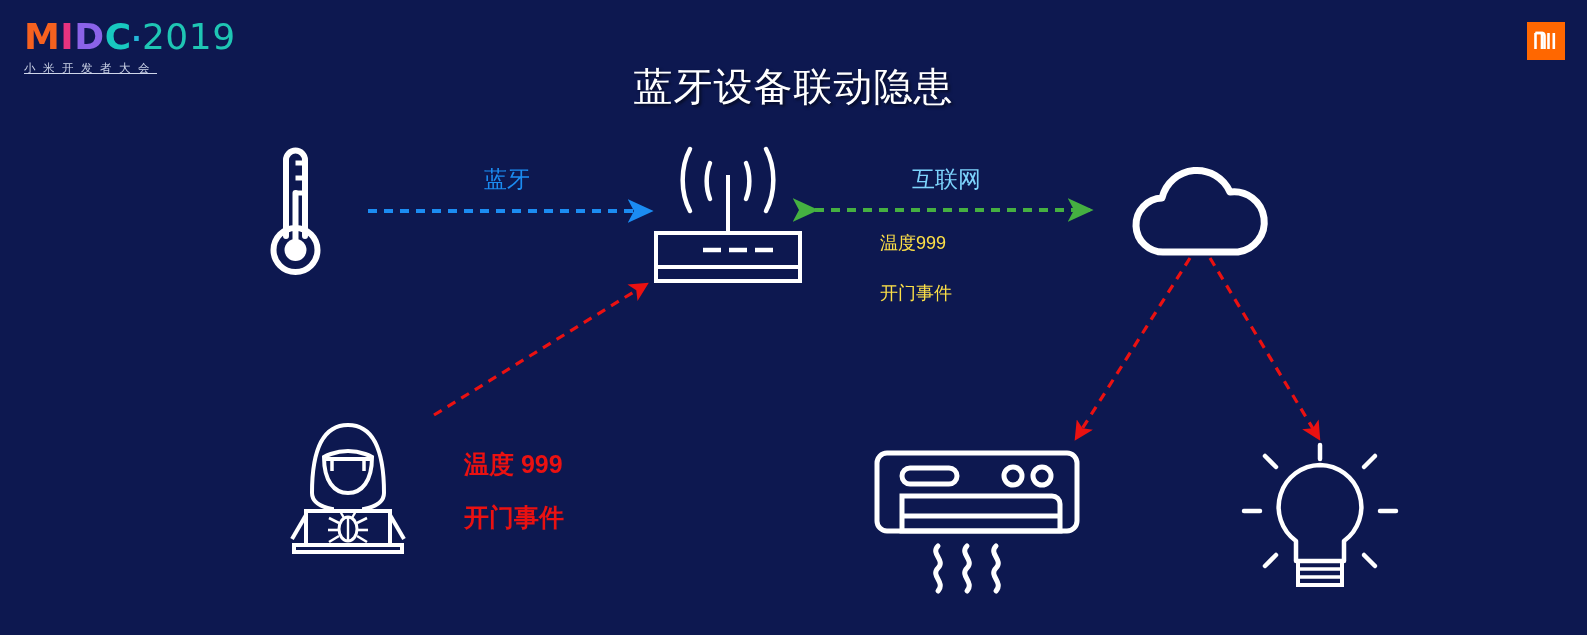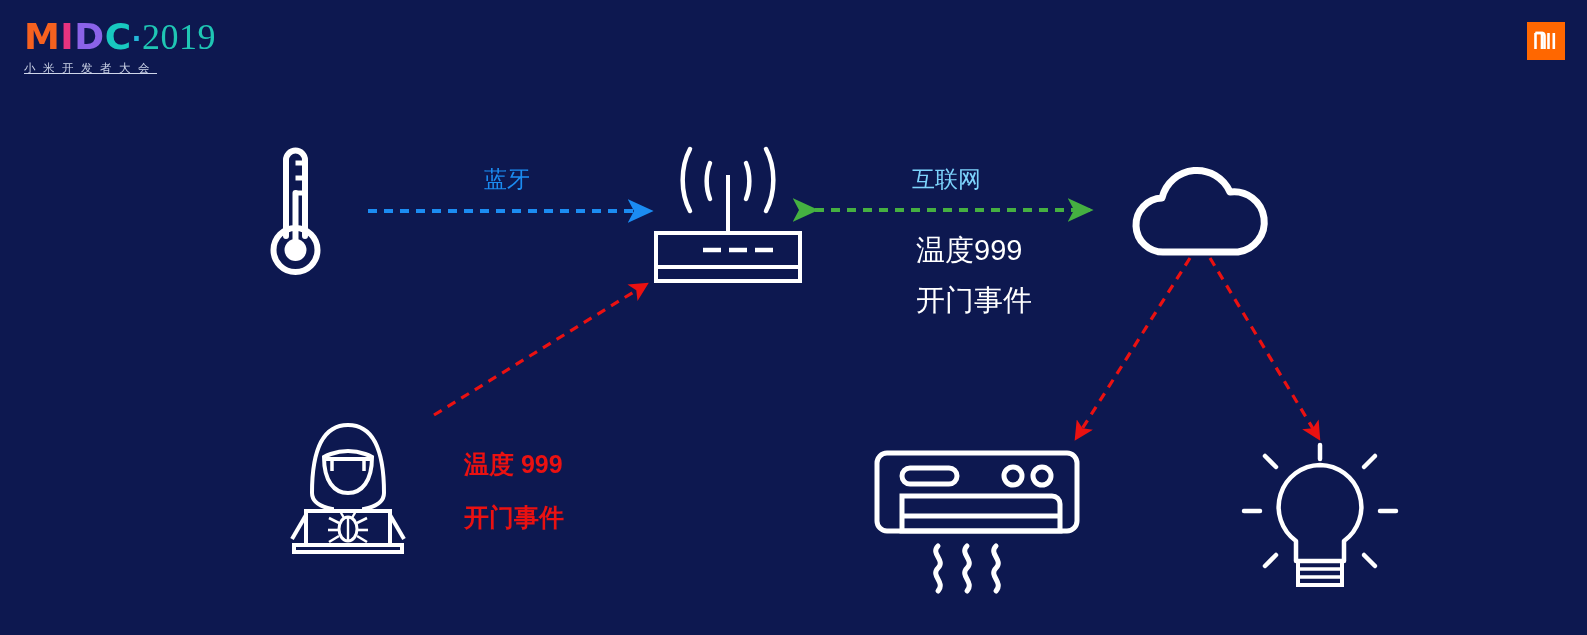--- a/index.html
+++ b/index.html
@@ -23,21 +23,21 @@
   #midc-word {
     font-size: 36px; font-weight: bold; letter-spacing: 0.5px;
     line-height: 38px; white-space: nowrap;
     font-family: "DejaVu Sans", sans-serif;
   }
   #midc-word .l1 { color: #f6611f; }
   #midc-word .l2 { color: #e8337f; }
   #midc-word .l3 { color: #8a63e8; }
   #midc-word .l4 { color: #18c9c0; }
   #midc-word .dot { color: #24b6d8; font-size: 26px; vertical-align: middle; }
-  #midc-word .yr  { color: #1fc6b4; font-weight: normal; font-family: Liberation Serif, serif; }
+  #midc-word .yr  { color: #1fc6b4; font-weight: normal; }
   #midc-sub {
     margin-top: 3px;
     color: #cfd6ea; font-size: 11.5px; letter-spacing: 7.5px;
     white-space: nowrap;
     text-decoration: underline;
   }
 
   
   #mi-logo {
     position: absolute; right: 22px; top: 22px;
@@ -54,21 +54,21 @@
     letter-spacing: 1px;
     text-shadow: 2px 2px 3px rgba(0,0,0,0.55);
   }
 
   
   .node { position: absolute; }
   .lbl  { position: absolute; white-space: nowrap; font-weight: 500; }
 
   .lbl-blue  { color: #1b8cf2; font-size: 23px; }
   .lbl-green { color: #7dd3fc; font-size: 23px; }
-  .lbl-green-txt { color: #ffffff; font-size: 29px; margin-left: 36px; }
+  .lbl-green-txt { color: #fde047; font-size: 18px; }
   .lbl-red   { color: #ea1111; font-size: 25px; font-weight: bold; }
   .lbl-red-big { color: #ea1111; font-size: 26px; font-weight: bold; }
 
   svg { display: block; overflow: visible; }
 
   
   #arrows { position: absolute; left: 0; top: 0; width: 1587px; height: 635px; }
 </style>
 </head>
 <body>
@@ -83,20 +83,21 @@
   </div>
 
   <div id="mi-logo">
     <svg width="24" height="20" viewBox="0 0 24 20">
       <path d="M1.5 2 L1.5 18 M1.5 2 L8 2 L8 18 M8 8.5 L8 2 M14.5 2 L14.5 18" stroke="#ffffff" stroke-width="2.6" fill="none"></path>
       <rect x="18.5" y="2" width="2.6" height="16" fill="#ffffff"></rect>
       <path d="M1.5 2 L8 2 Q10.5 2 10.5 5 L10.5 18" stroke="#ffffff" stroke-width="2.6" fill="none"></path>
     </svg>
   </div>
 
+  <div id="title">蓝牙设备联动隐患</div>
 
   <svg id="arrows">
     <defs>
       <marker id="ah-blue" markerWidth="7" markerHeight="7" refX="5.6" refY="3" orient="auto">
         <path d="M0,0 L6.5,3 L0,6 L1.6,3 Z" fill="#1b8cf2"></path>
       </marker>
       <marker id="ah-green-r" markerWidth="7" markerHeight="7" refX="5.6" refY="3" orient="auto">
         <path d="M0,0 L6.5,3 L0,6 L1.6,3 Z" fill="#45b041"></path>
       </marker>
       <marker id="ah-green-l" markerWidth="7" markerHeight="7" refX="5.6" refY="3" orient="auto">

